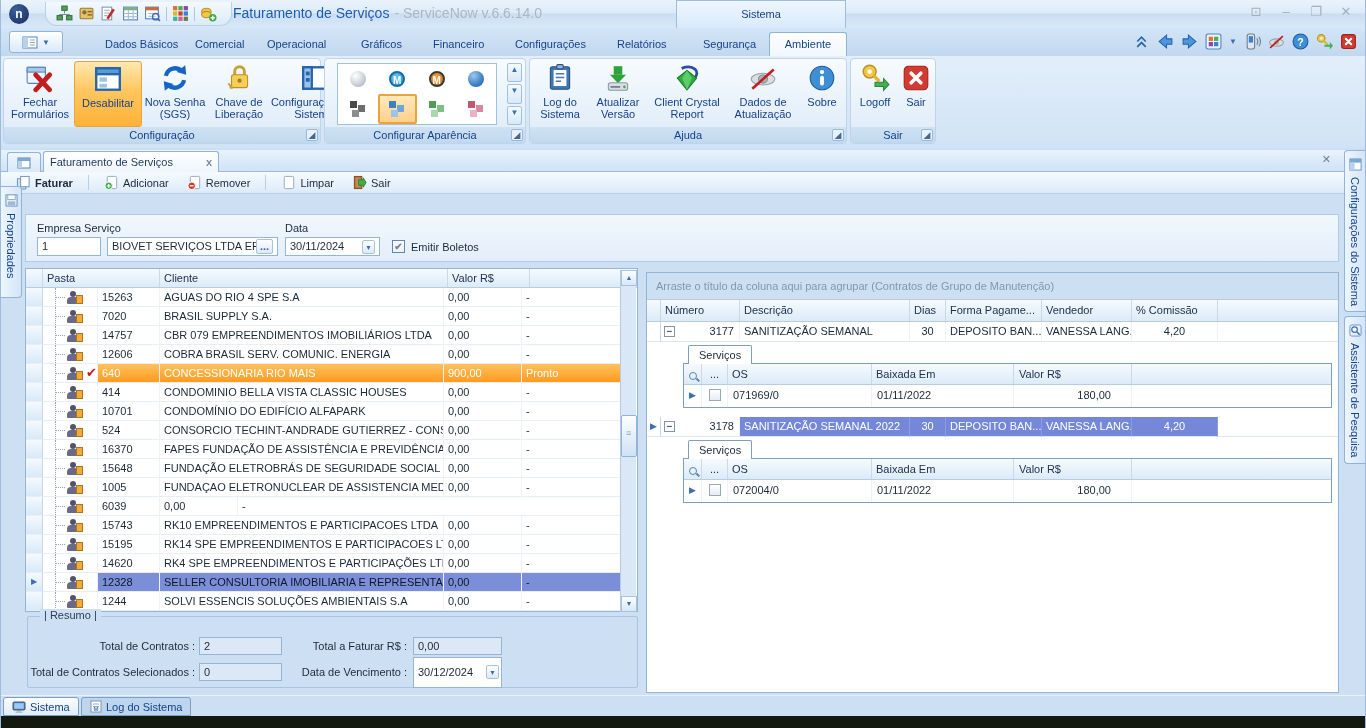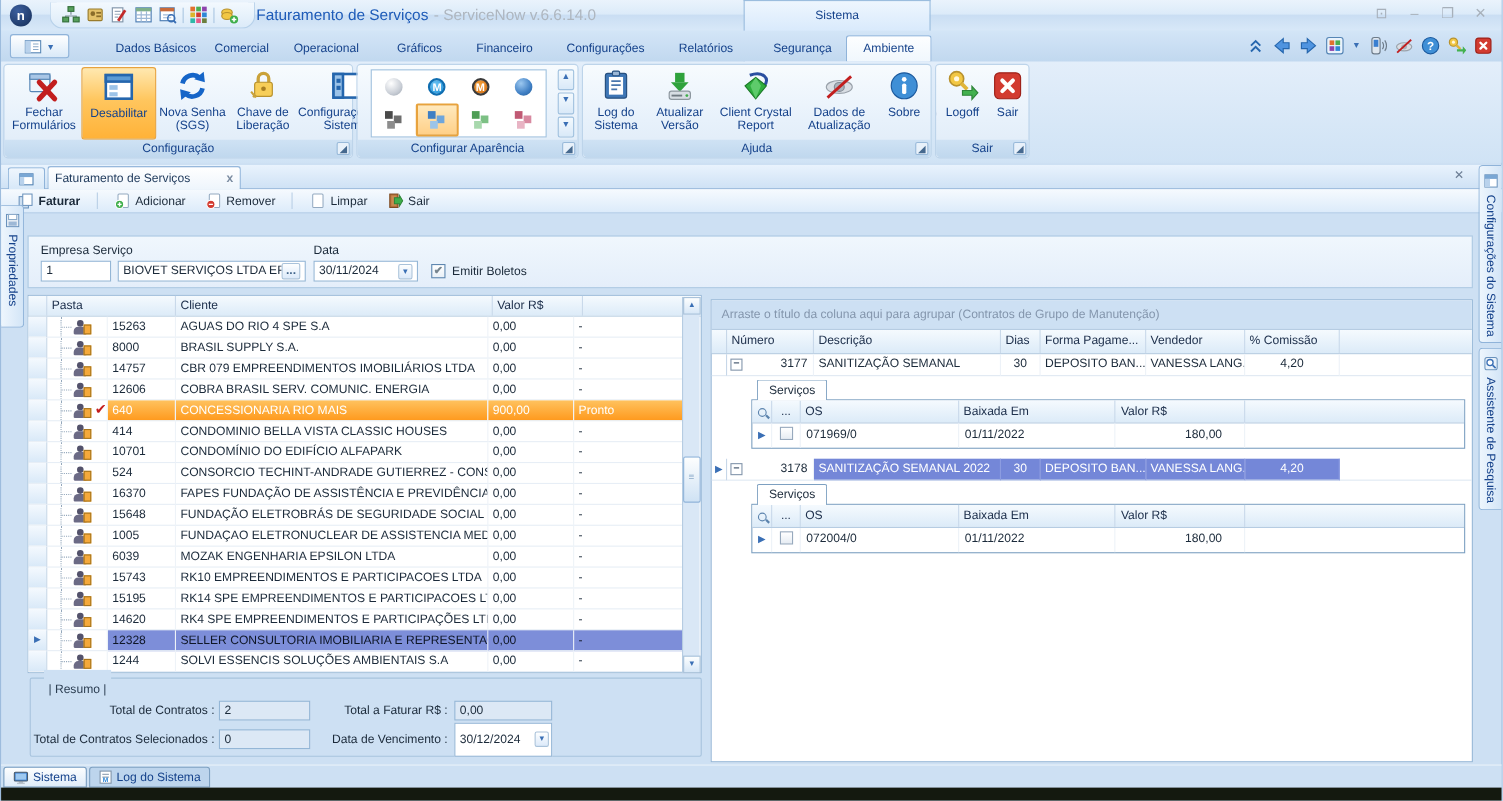--- a/index.html
+++ b/index.html
@@ -129,21 +129,21 @@
   .sc-os{width:144px;padding-left:5px}
   .sc-bx{width:142px;padding-left:5px}
   .sc-vl{width:118px;padding-right:20px;text-align:right}
   .sc-rest{flex:1;border-right:none!important}
   .mag{display:inline-block;width:8px;height:8px;border:1.5px solid #5b83ad;border-radius:50%;position:relative;top:2px}
   .mag::after{content:"";position:absolute;left:6px;top:6px;width:4px;height:1.5px;background:#5b83ad;transform:rotate(45deg)}
   .cbx{display:inline-block;width:12px;height:12px;border:1px solid #97a9bd;background:linear-gradient(#fff,#e6ecf3);vertical-align:-2px}
 
   
   .resumo{position:absolute;left:26px;top:616px;width:611px;height:72px;border:1px solid #a8c4de;border-radius:2px}
-  .rs-cap{position:absolute;left:12px;top:-8px;background:#cde0f3;padding:12px 4px;color:#2c3e52}
+  .rs-cap{position:absolute;left:12px;top:-8px;background:#cde0f3;padding:0 4px;color:#2c3e52}
   .rs-row{position:absolute;left:0;width:100%;height:18px;display:flex;align-items:center}
   .rs-lab{text-align:right;white-space:nowrap}
   .rs-in{height:18px;border:1px solid #94b6d6;background:#dce8f5;padding:0 4px;line-height:16px}
   .rs-combo{height:31px;border:1px solid #94b6d6;background:#fff;padding:0 2px 0 4px;line-height:16px;display:flex;align-items:center}
   .ddb{margin-left:auto;width:13px;height:14px;border:1px solid #a9c2da;border-radius:2px;background:linear-gradient(#fdfefe,#dceafa);color:#3a6fb5;font-size:7px;text-align:center;line-height:13px}
 
   
   .botbar{position:absolute;left:0;top:695px;width:100%;height:21px;background:#cde0f3;border-top:1px solid #eaf2fa}
   .btab{position:absolute;top:1px;height:19px;display:flex;align-items:center;gap:4px;padding:0 8px;border:1px solid #7da0c1;border-radius:3px 3px 0 0;color:#15428b}
   .btab.active{background:linear-gradient(#fdfefe,#dfecf9)}
@@ -607,21 +607,21 @@
       <div class="lgrow">
           <div class="c-ind"></div>
           <div class="c-pasta">
             <span class="tree"></span>
             <span class="picon">
               <i class="ph"></i>
               <i class="pb"></i>
               <i class="pd"></i>
             </span>
           </div>
-          <div class="c-code">8000</div>
+          <div class="c-code">7020</div>
           <div class="c-cli">BRASIL SUPPLY S.A.</div>
           <div class="c-val">0,00</div>
           <div class="c-st">-</div>
         </div>
       <div class="lgrow">
           <div class="c-ind"></div>
           <div class="c-pasta">
             <span class="tree"></span>
             <span class="picon">
               <i class="ph"></i>
@@ -759,21 +759,20 @@
           <div class="c-ind"></div>
           <div class="c-pasta">
             <span class="tree"></span>
             <span class="picon">
               <i class="ph"></i>
               <i class="pb"></i>
               <i class="pd"></i>
             </span>
           </div>
           <div class="c-code">6039</div>
-          <div class="c-cli">MOZAK ENGENHARIA EPSILON LTDA</div>
           <div class="c-val">0,00</div>
           <div class="c-st">-</div>
         </div>
       <div class="lgrow">
           <div class="c-ind"></div>
           <div class="c-pasta">
             <span class="tree"></span>
             <span class="picon">
               <i class="ph"></i>
               <i class="pb"></i>

